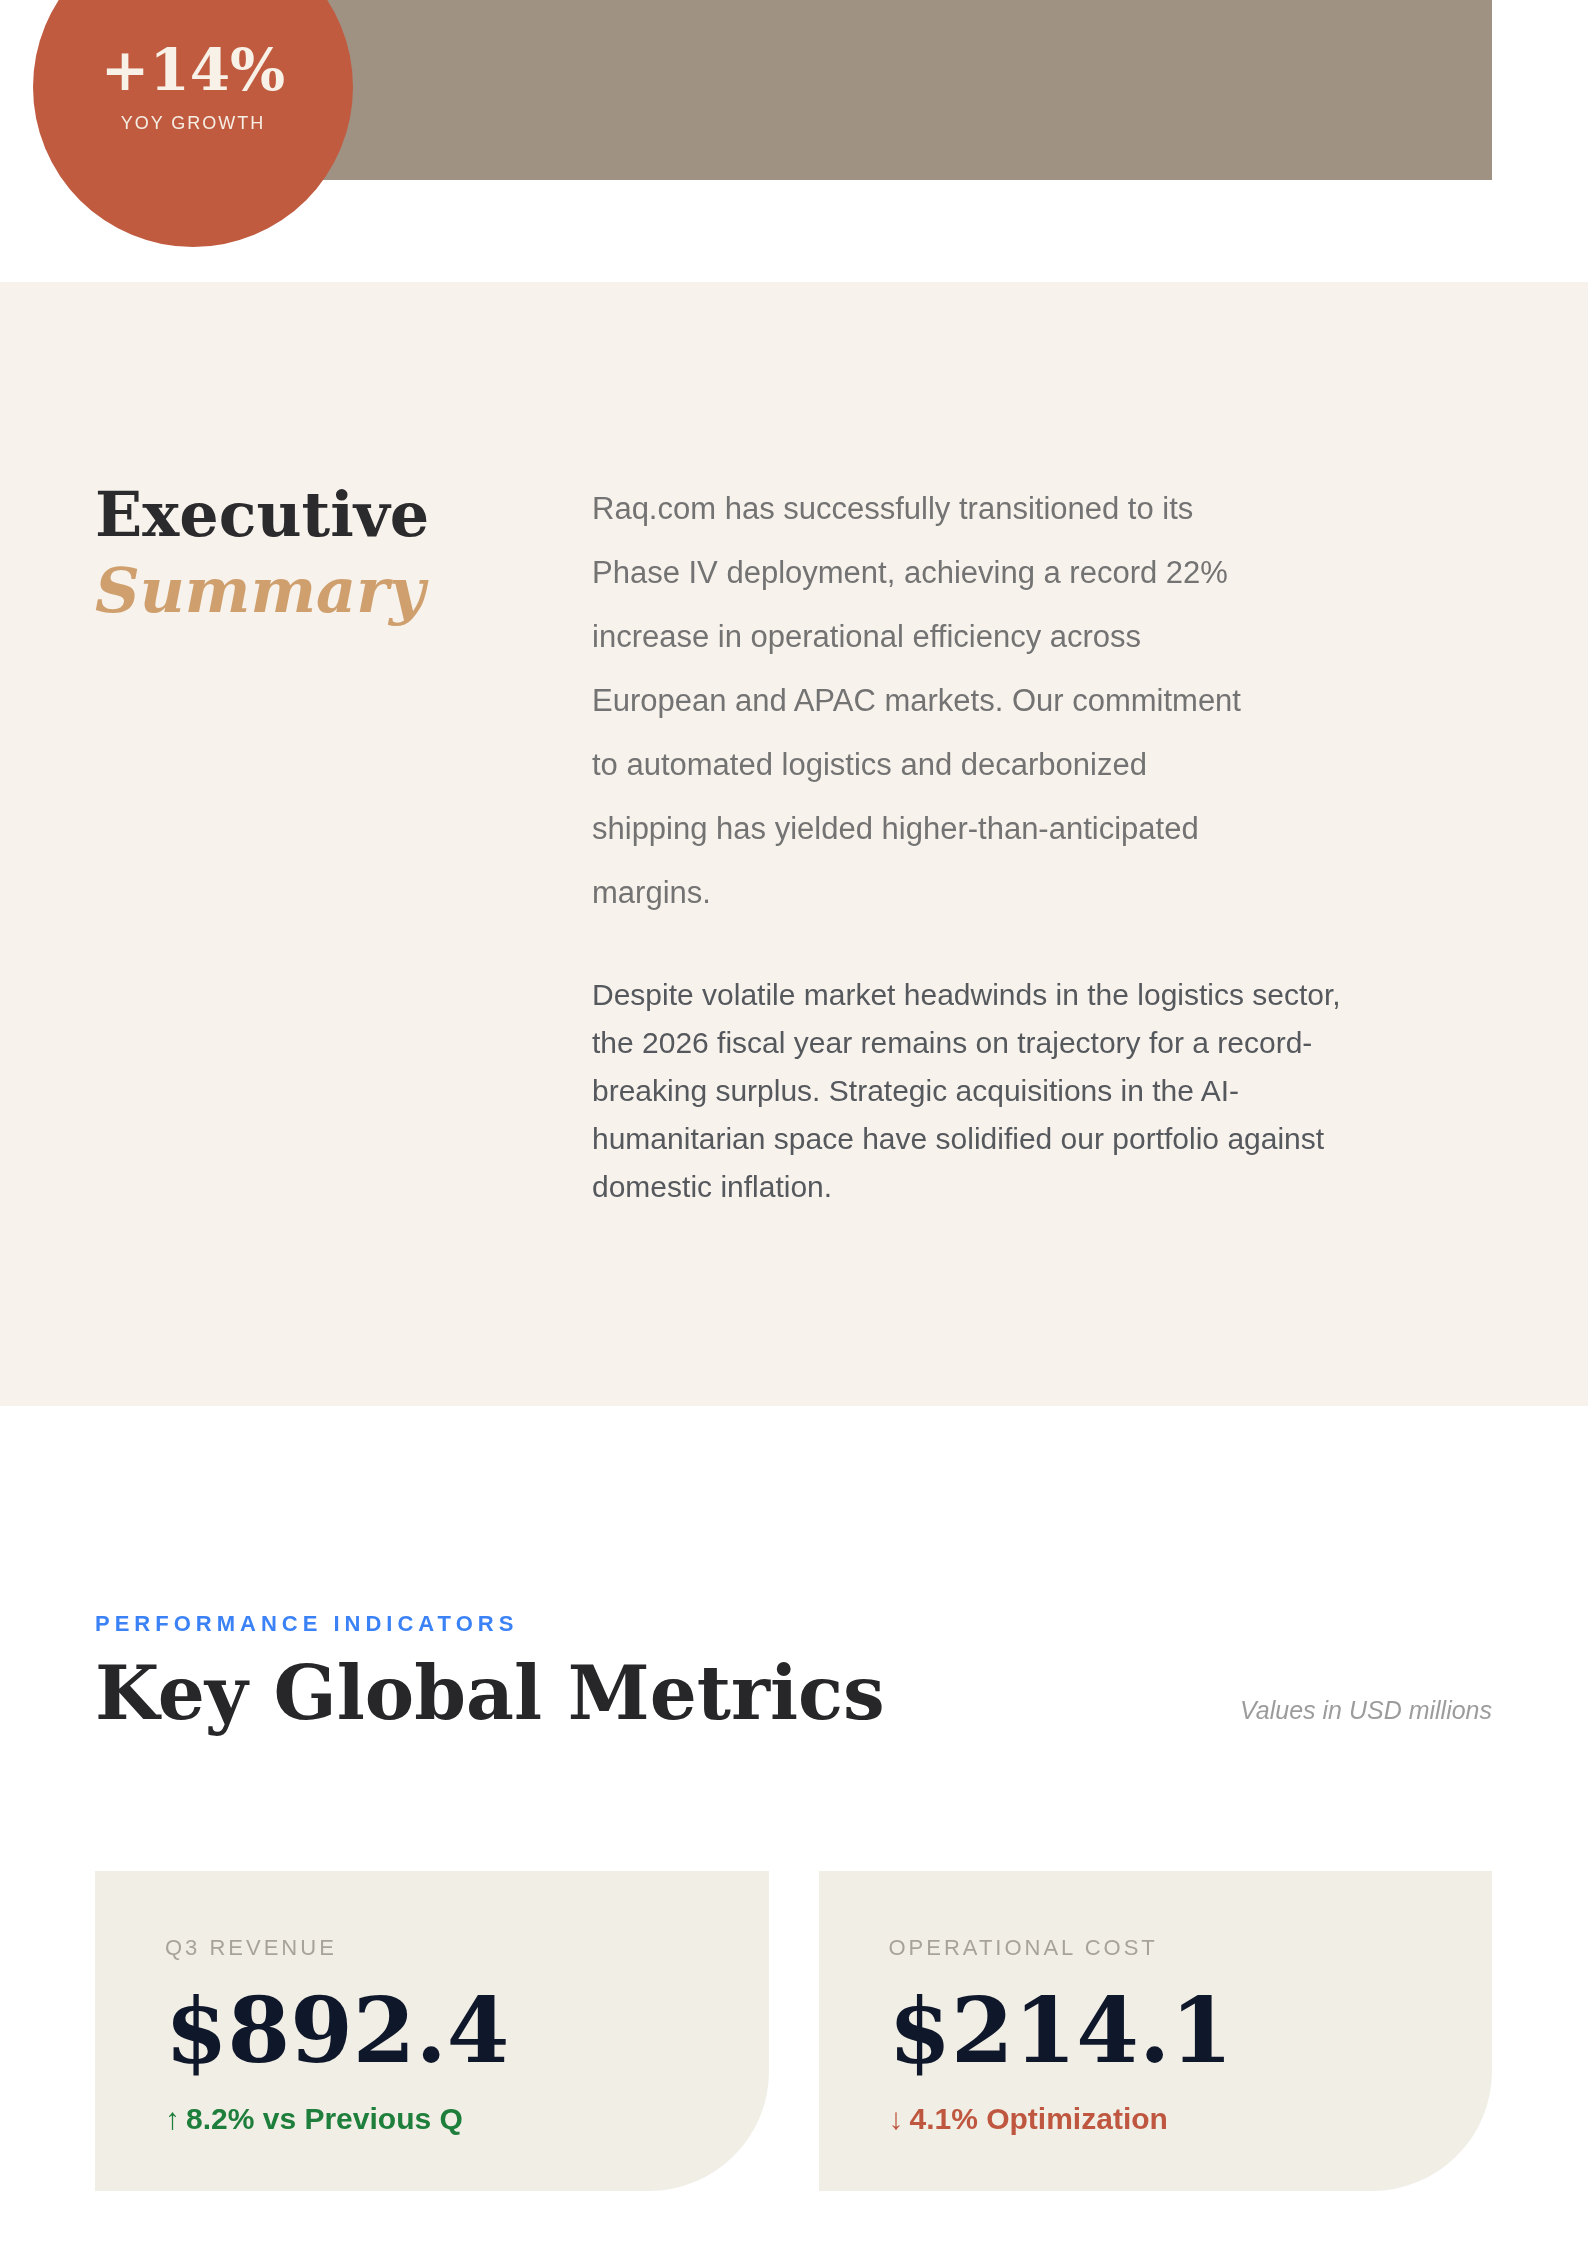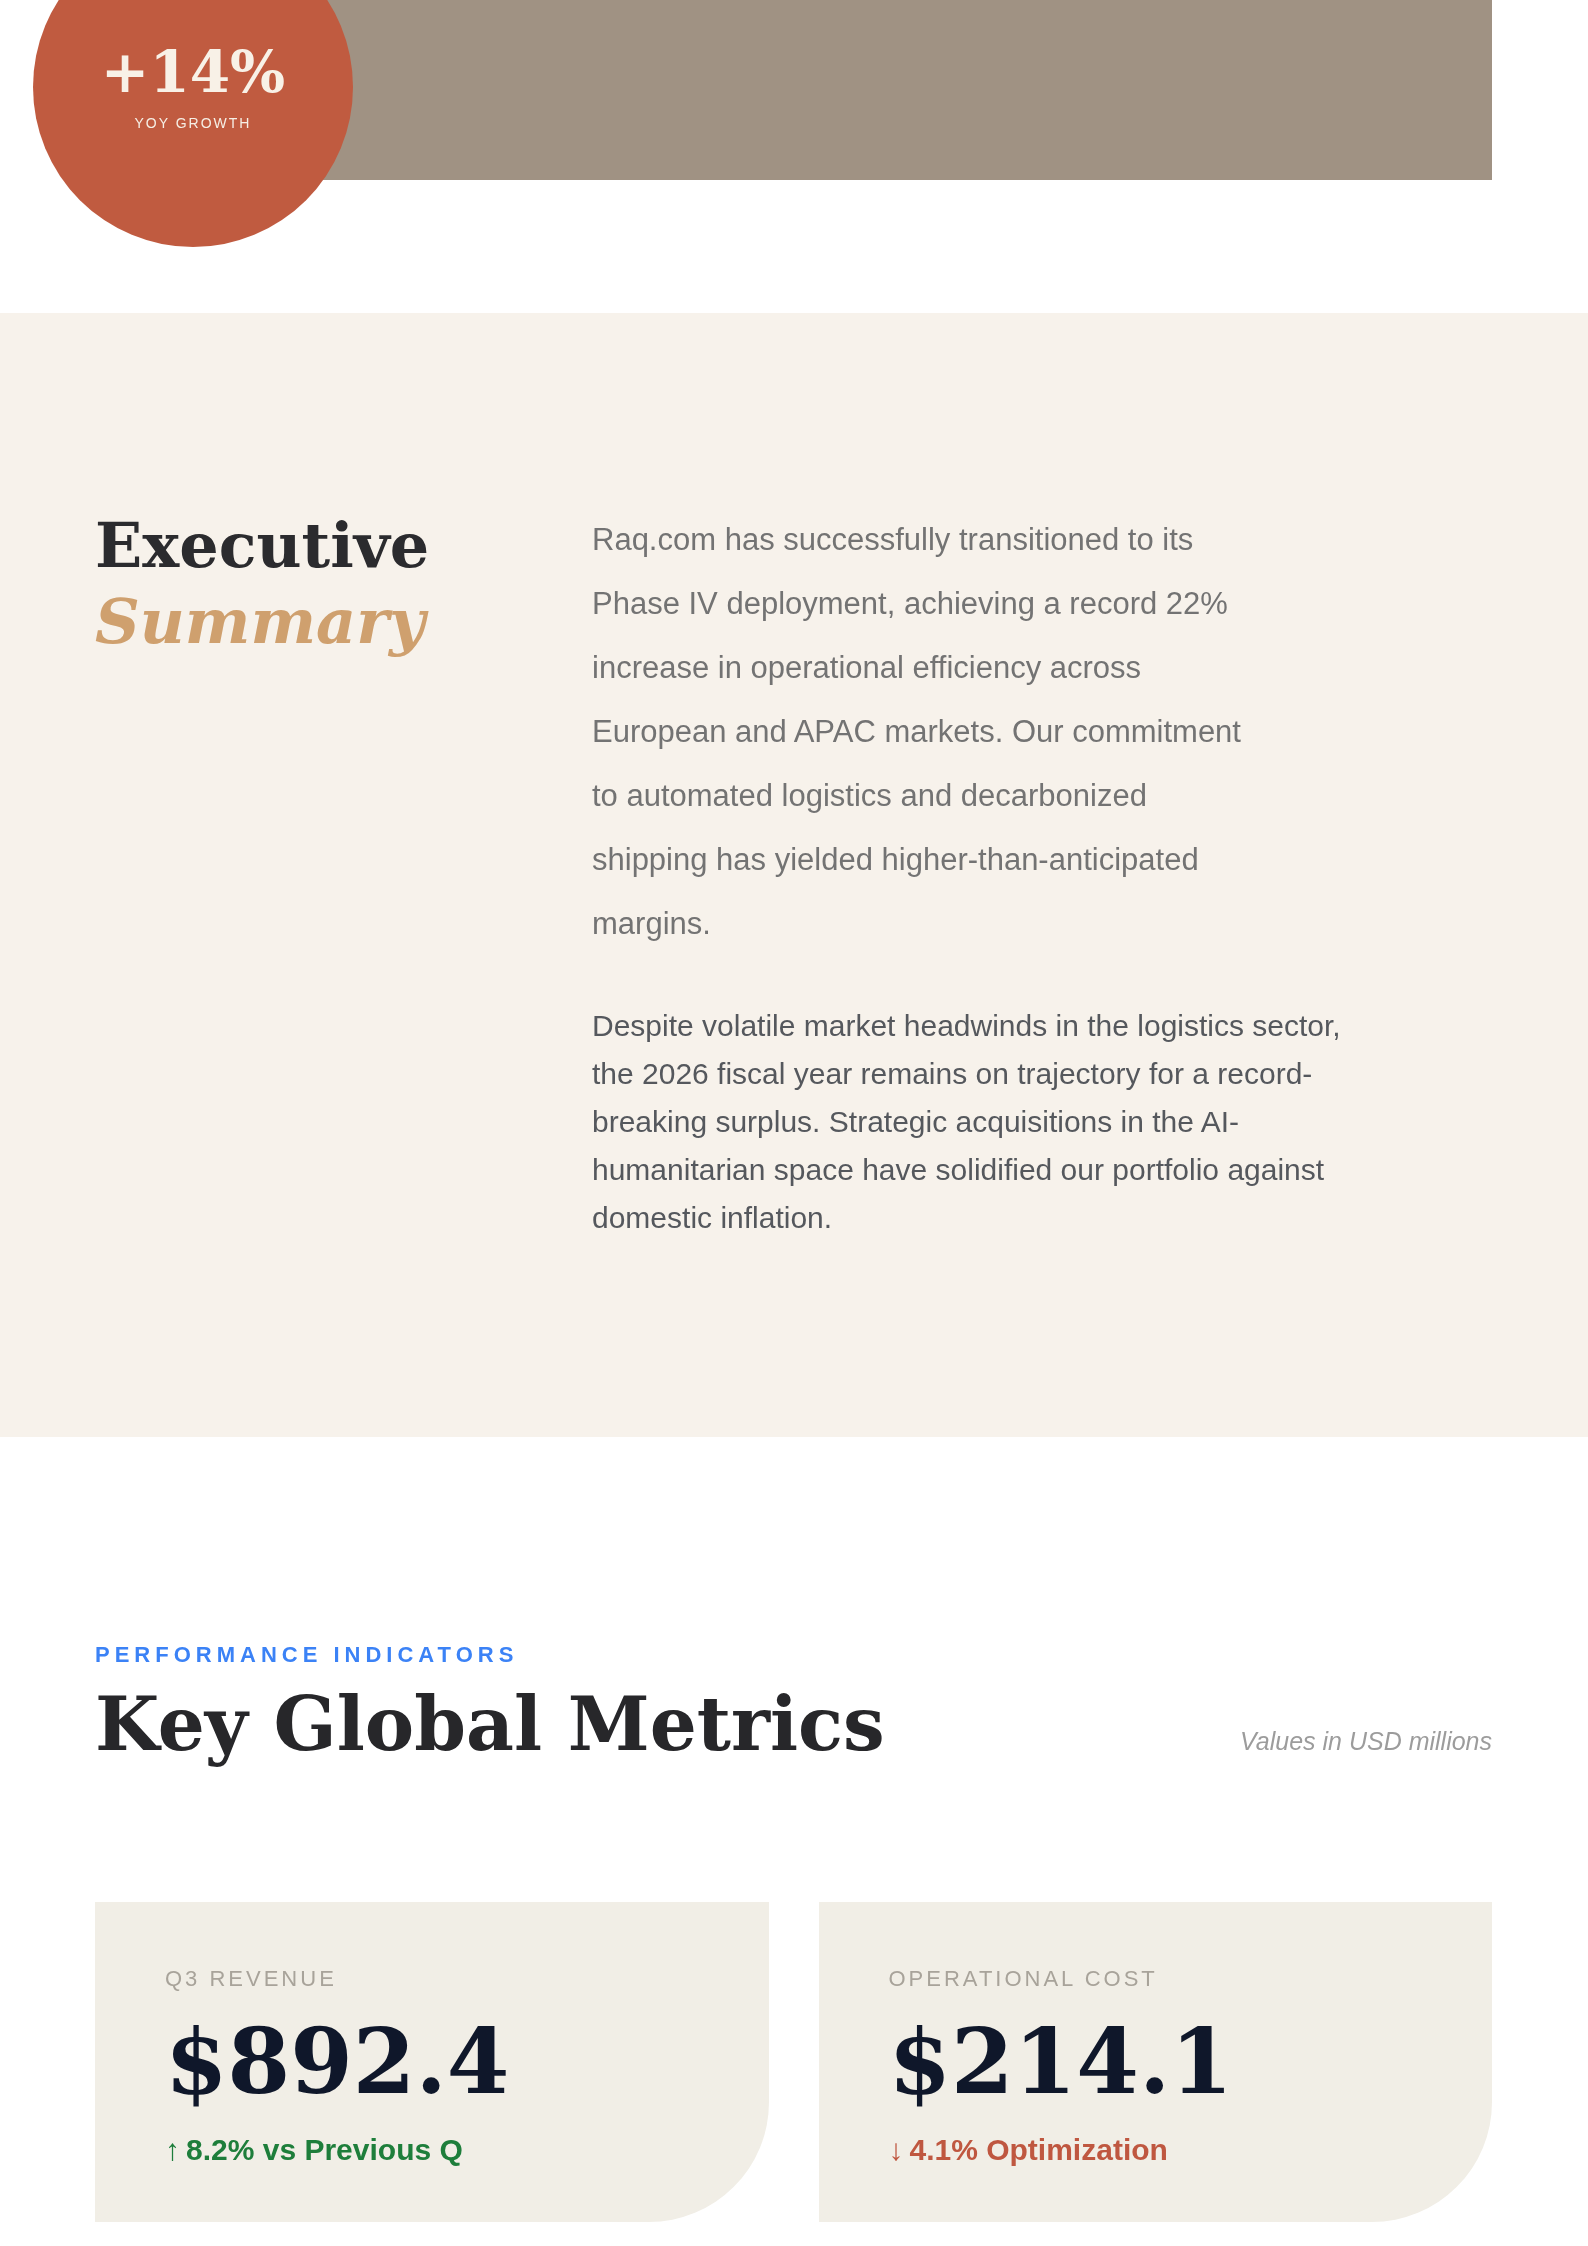--- a/index.html
+++ b/index.html
@@ -35,27 +35,27 @@
     width:320px; height:320px; border-radius:50%;
     background:#c05b40;
     display:flex; flex-direction:column; align-items:center; justify-content:center;
     text-align:center; z-index:2;
   }
   .badge-value {
     font-family:"DejaVu Serif", serif; font-weight:bold;
     font-size:58px; line-height:1; color:#f8f1e7;
   }
   .badge-label {
-    margin-top:14px; font-size:14px; letter-spacing:2px;
+    margin-top:14px; font-size:18px; letter-spacing:2px;
     color:#f6efe5;
   }
 
   
   .section-exec {
-    margin-top:108px;
+    margin-top:77px;
     background:#f7f2eb;
     padding:195px 96px 195px 95px;
     display:grid;
     grid-template-columns:497px 1fr;
     align-items:start;
   }
   .exec-title {
     font-family:"DejaVu Serif", serif; font-weight:bold;
     font-size:62px; line-height:1.22; color:#2b2b2e;
   }

